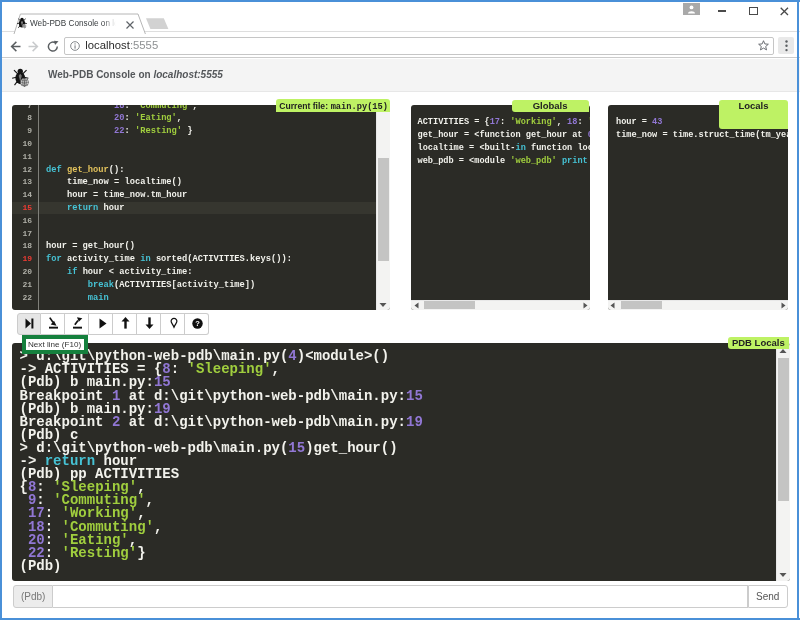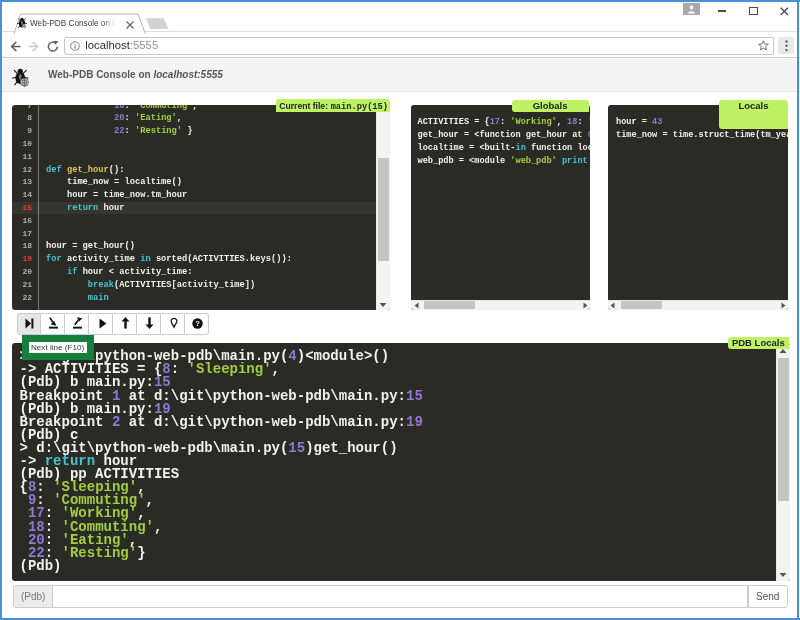--- a/index.html
+++ b/index.html
@@ -232,21 +232,21 @@
     <rect x="3.3" y="0.4" width="2.4" height="7.6" fill="#111"></rect>
   </svg>
 <svg class="abs" style="left:169.5px;top:317px" width="8" height="12" viewBox="0 0 10 13">
     <path d="M5 0.8 C2.6 0.8 1.4 2.9 1.4 4.4 C1.4 6.3 3.4 7.8 5 11.8 C6.6 7.8 8.6 6.3 8.6 4.4 C8.6 2.9 7.4 0.8 5 0.8 Z" fill="none" stroke="#111" stroke-width="1.5"></path>
   </svg>
 <svg class="abs" style="left:192px;top:317.5px" width="11" height="11" viewBox="0 0 11 11">
     <circle cx="5.5" cy="5.5" r="5.2" fill="#111"></circle>
     <text x="5.5" y="8.2" font-size="7.5" font-family="Liberation Sans" font-weight="bold" fill="#fff" text-anchor="middle">?</text>
   </svg>
 
-<div class="abs" style="left:22px;top:334.5px;width:56px;height:11.5px;background:#fff;border:7px solid #15803d;font-size:8.1px;line-height:11.5px;color:#333;z-index:6;padding-left:2px">Next line (F10)</div>
+<div class="abs" style="left:22px;top:334.5px;width:56px;height:11.5px;background:#fff;border:4px solid #15803d;font-size:8.1px;line-height:11.5px;color:#333;z-index:6;padding-left:2px">Next line (F10)</div>
 
 <div class="panel" style="left:12px;top:342.5px;width:777.5px;height:238px;">
   <pre class="abs" style="left:7.5px;top:7.8px;font-size:14px;line-height:13.1px;color:#f2f2ec">&gt; d:\git\python-web-pdb\main.py(<span class="lit">4</span>)&lt;module&gt;()
 -&gt; ACTIVITIES = {<span class="lit">8</span>: <span class="str">'Sleeping'</span>,
 (Pdb) b main.py:<span class="lit">15</span>
 Breakpoint <span class="lit">1</span> at d:\git\python-web-pdb\main.py:<span class="lit">15</span>
 (Pdb) b main.py:<span class="lit">19</span>
 Breakpoint <span class="lit">2</span> at d:\git\python-web-pdb\main.py:<span class="lit">19</span>
 (Pdb) c
 &gt; d:\git\python-web-pdb\main.py(<span class="lit">15</span>)get_hour()

